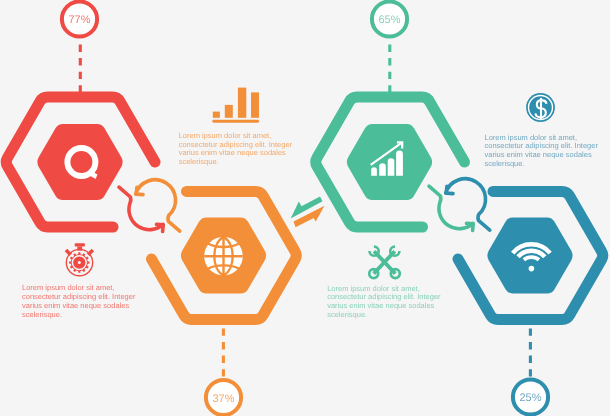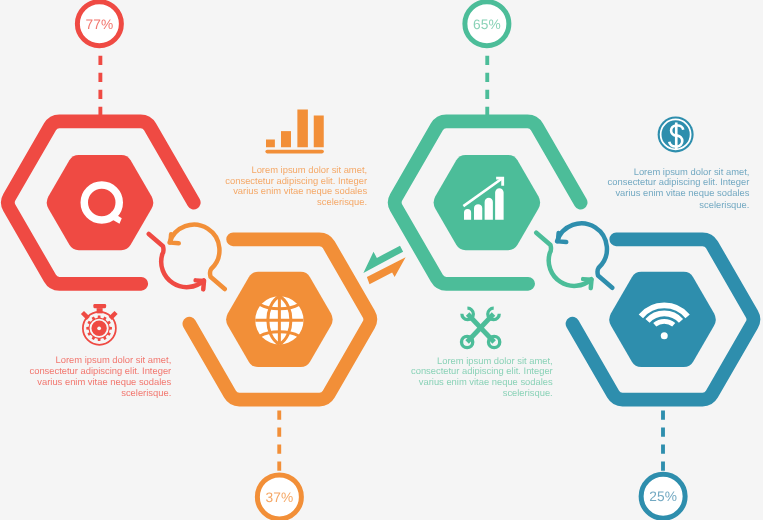--- a/index.html
+++ b/index.html
@@ -7,21 +7,21 @@
        font-family:"Liberation Sans",sans-serif;
        -webkit-font-smoothing:antialiased;text-rendering:geometricPrecision;}
   svg text{-webkit-font-smoothing:antialiased;}
   .cap{-webkit-font-smoothing:antialiased;}
   
   #stage{position:relative;width:594px;height:416px;background:#f5f5f5;
          filter:opacity(1);}
   svg#main{position:absolute;left:0;top:0;width:610px;height:416px;display:block;}
   .pct{font-family:"Liberation Sans",sans-serif;font-size:11px;}
   svg{ }
-  .cap{position:absolute;font-size:7.5px;line-height:8.85px;text-align:right;}
+  .cap{position:absolute;font-size:7.5px;line-height:8.85px;text-align:left;}
 </style>
 </head>
 <body>
 
 <div id="stage">
   <svg id="main" viewBox="0 0 610 416" xmlns="http://www.w3.org/2000/svg">
 
     <g fill="none" stroke-width="3.1" stroke-linecap="butt" stroke-dasharray="7.4 6.2">
       <line stroke="#ef4a43" x1="80.3" y1="44.5" x2="80.3" y2="92"></line>
       <line stroke="#4cbd99" x1="389.8" y1="44.5" x2="389.8" y2="92"></line>

